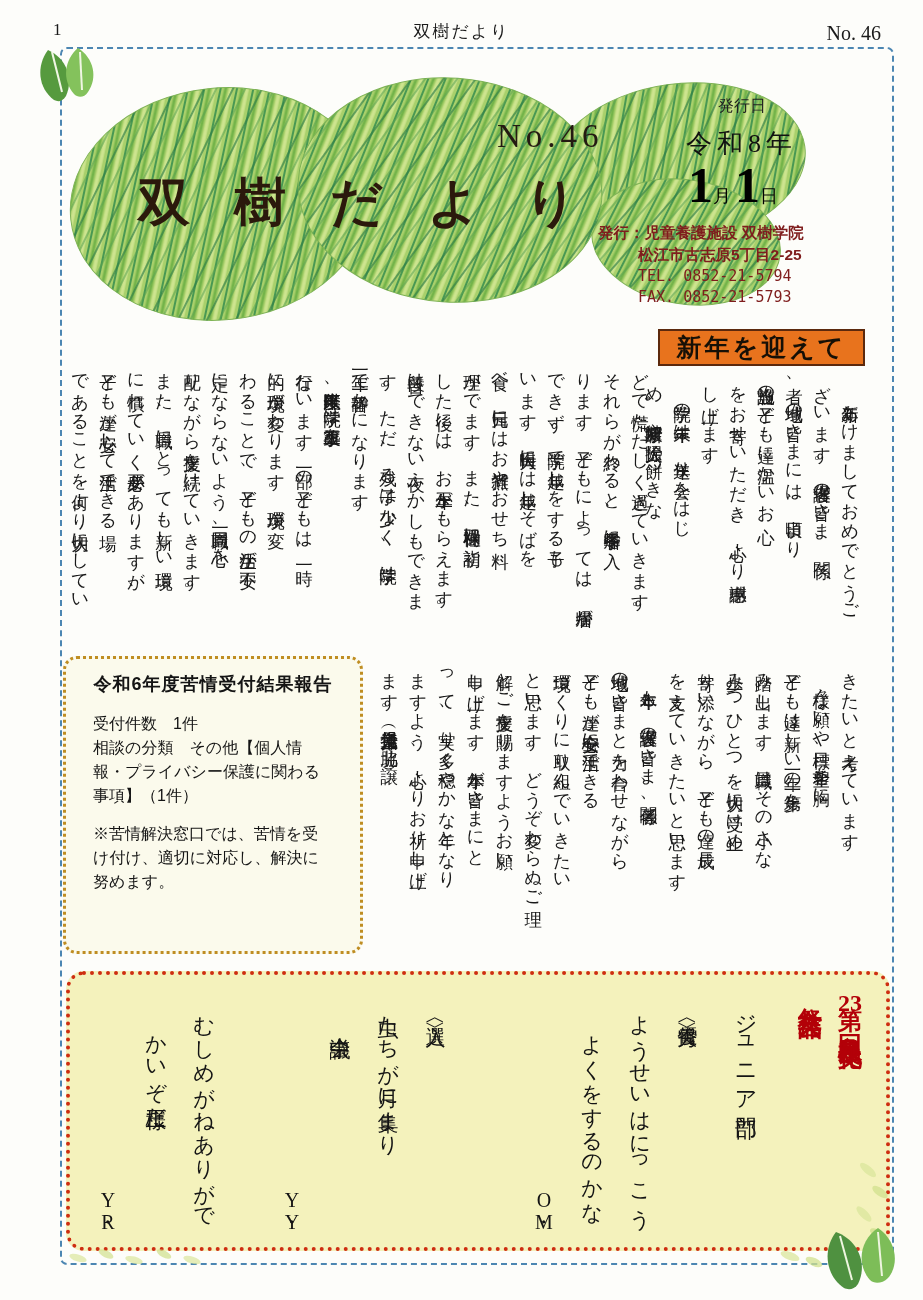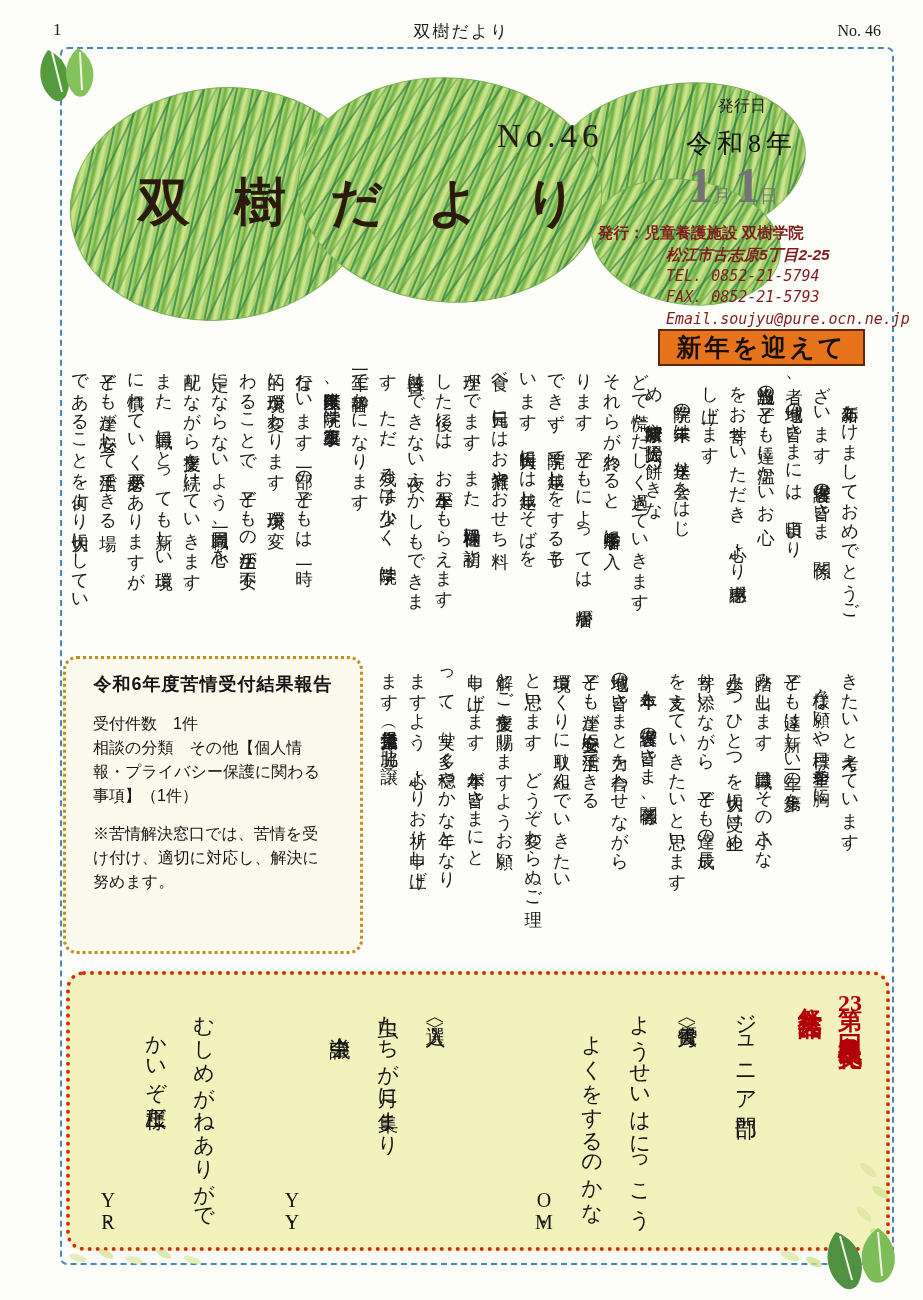--- a/index.html
+++ b/index.html
@@ -3,39 +3,39 @@
 <meta charset="utf-8">
 <style>
   html,body{margin:0;padding:0;background:#ffffff;}
   .page{position:relative;width:923px;height:1300px;background:#fdfdfa;overflow:hidden;
         font-family:"Liberation Serif",serif;color:#1a1a1a;}
 
   
   .runhead{position:absolute;top:20px;left:0;width:923px;height:24px;font-size:17px;}
   .runhead .pno{position:absolute;left:53px;top:0;}
   .runhead .rtitle{position:absolute;left:0;width:100%;text-align:center;letter-spacing:2px;}
-  .runhead .rissue{position:absolute;right:42px;top:2px;font-size:16px;text-align:right;}
+  .runhead .rissue{position:absolute;right:42px;top:2px;font-size:20px;text-align:right;}
 
   
   .frame{position:absolute;left:60px;top:47px;width:830px;height:1214px;
          border:2px dashed #4c86b2;border-radius:7px;}
 
   
   .blobs{position:absolute;left:68px;top:72px;}
   .mast-title{position:absolute;left:138px;top:168px;font-size:52px;font-weight:bold;
               color:#2b190c;letter-spacing:44px;white-space:nowrap;}
   .mast-issue{position:absolute;left:497px;top:118px;font-size:33px;color:#241a12;letter-spacing:5px;}
   .pub-label{position:absolute;left:718px;top:96px;font-size:16px;color:#222;}
   .pub-era{position:absolute;left:686px;top:126px;font-size:26px;letter-spacing:5px;color:#111;}
-  .pub-day{position:absolute;left:688px;top:156px;color:#737373;white-space:nowrap;}
+  .pub-day{position:absolute;left:688px;top:156px;color:#000000;white-space:nowrap;}
   .pub-day .bignum{font-size:50px;font-weight:bold;}
   .pub-day .unit{font-size:18px;}
   .pub-info{position:absolute;left:598px;top:222px;font-family:"Liberation Sans",sans-serif;
             font-size:15.5px;line-height:1.42;color:#7f1d1d;font-weight:bold;white-space:nowrap;}
-  .pub-info .sub{margin-left:68px;font-style:italic;}
+  .pub-info .sub{margin-left:40px;}
   .pub-info .mono{font-family:"DejaVu Sans Mono",monospace;font-weight:normal;font-size:15px;}
 
   
   .banner{position:absolute;left:658px;top:329px;width:203px;height:33px;background:#e8731d;
           border:2px solid #5c290d;color:#161006;font-family:"Liberation Sans",sans-serif;
           font-weight:bold;font-size:25px;letter-spacing:3px;display:flex;align-items:center;justify-content:center;}
 
   
   .vtext{position:absolute;writing-mode:vertical-rl;text-orientation:mixed;
          font-family:"Liberation Serif",serif;color:#191919;font-size:17.5px;}
@@ -126,21 +126,20 @@
   <div class="pub-day">
     <span class="bignum">1</span><span class="unit">月</span>
     <span class="bignum">1</span><span class="unit">日</span>
   </div>
   <div class="pub-info">
     <div>発行：児童養護施設 双樹学院</div>
     <div class="sub">
       <div>松江市古志原5丁目2-25</div>
       <div class="mono">TEL. 0852-21-5794</div>
       <div class="mono">FAX. 0852-21-5793</div>
-      <div class="mono">Email.soujyu@pure.ocn.ne.jp</div>
     </div>
   </div>
 
   <div class="banner">新年を迎えて</div>
 
   <div class="vtext sec1r">
     <div class="ln">　新年あけましておめでとうご</div>
     <div class="ln">ざいます。保護者の皆さま、関係</div>
     <div class="ln">者、地域の皆さまには、日頃より</div>
     <div class="ln">当施設の子ども達に温かいお心</div>

